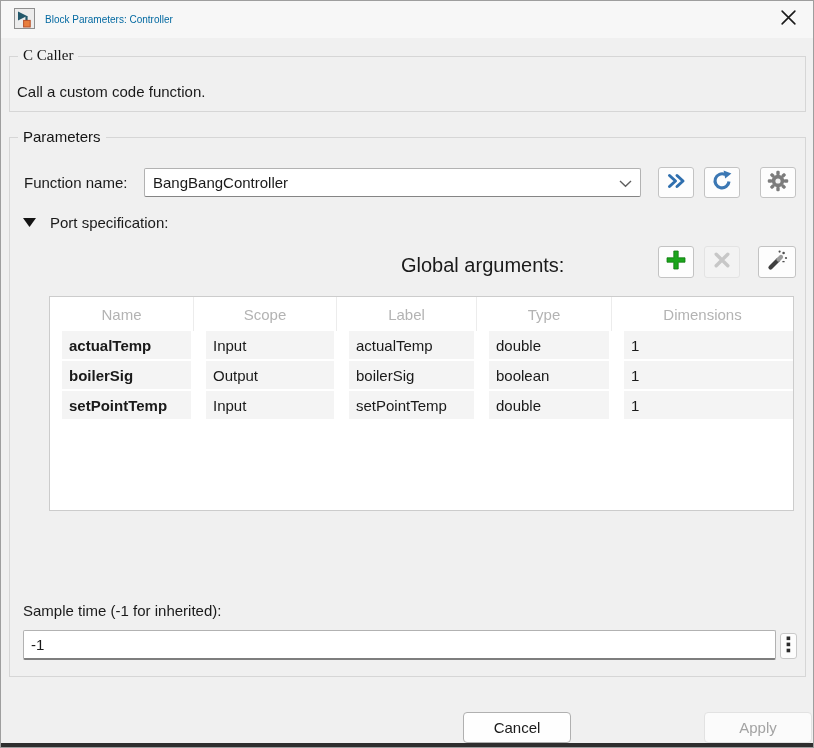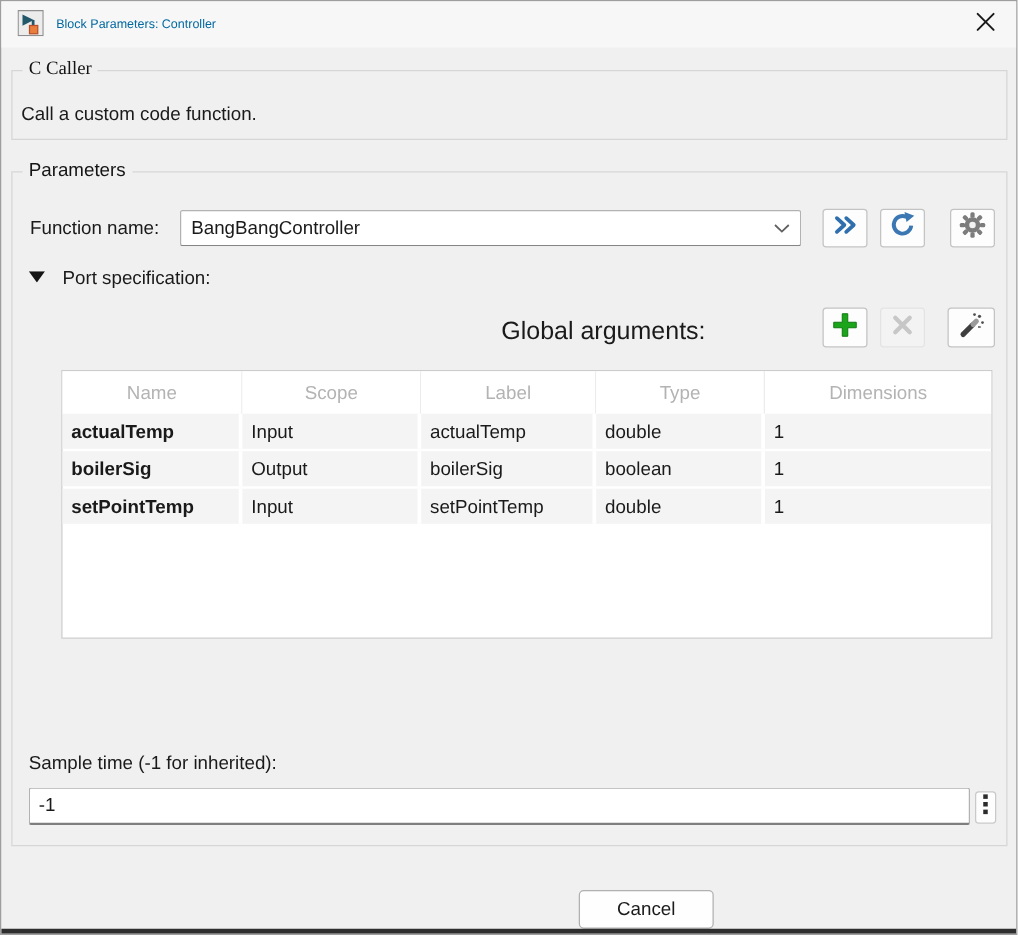--- a/index.html
+++ b/index.html
@@ -49,21 +49,21 @@
   .btn-add  { left:657px; top:245px; width:36px; height:32px; }
   .btn-del  { left:703px; top:245px; width:36px; height:32px; background:#f3f3f3; border-color:#e3e3e3; }
   .btn-wand { left:757px; top:245px; width:38px; height:32px; }
 
   
   .ptable { left:48px; top:295px; width:745px; height:215px; background:#fff; border:1px solid #cccccc; }
   .t-header { display:grid; grid-template-columns:144px 143px 140px 135px 1fr; height:34px; }
   .h-cell { display:flex; align-items:center; justify-content:center; font-size:15px; color:#b3b3b3; background:#fff; border-right:1px solid #ececec; }
   .h-cell:last-child { border-right:none; }
   .t-row { display:grid; grid-template-columns:144px 143px 140px 135px 1fr; height:28px; margin-bottom:2px; cursor:default; }
-  .t-cell { background:#f4f4f4; display:flex; align-items:center; padding-left:7px; font-size:15px; border-right:3px solid #fff; }
+  .t-cell { background:#f4f4f4; display:flex; align-items:center; padding-left:7px; font-size:15px; border-right:3px solid #fff;margin-left:12px; }
   .t-cell:last-child { border-right:none; }
   .t-cell.name { font-weight:bold; }
 
   
   .st-label { left:22px; top:601px; font-size:15px; }
   .st-input {
     left:22px; top:629px; width:753px; height:30px; background:#fff;
     border:1px solid #b2b2b2; border-bottom:2px solid #7e7e7e; border-radius:2px;
     font-size:15px; padding:0 7px; font-family:"Liberation Sans", sans-serif; color:#1a1a1a;
   }
@@ -239,15 +239,16 @@
       <svg width="5" height="17" viewBox="0 0 5 17">
         <rect x="0.6" y="0.5" width="3.6" height="3.6" fill="#2b2b2b"></rect>
         <rect x="0.6" y="6.6" width="3.6" height="3.6" fill="#2b2b2b"></rect>
         <rect x="0.6" y="12.7" width="3.6" height="3.6" fill="#2b2b2b"></rect>
       </svg>
     </span>
   </div>
 
   <button class="abs footer-btn btn-cancel">Cancel</button>
   <button class="abs footer-btn btn-help">Help</button>
+  <button class="abs footer-btn btn-apply">Apply</button>
 
   <div class="abs bottom-strip"></div>
 </div>
 
 </body></html>

